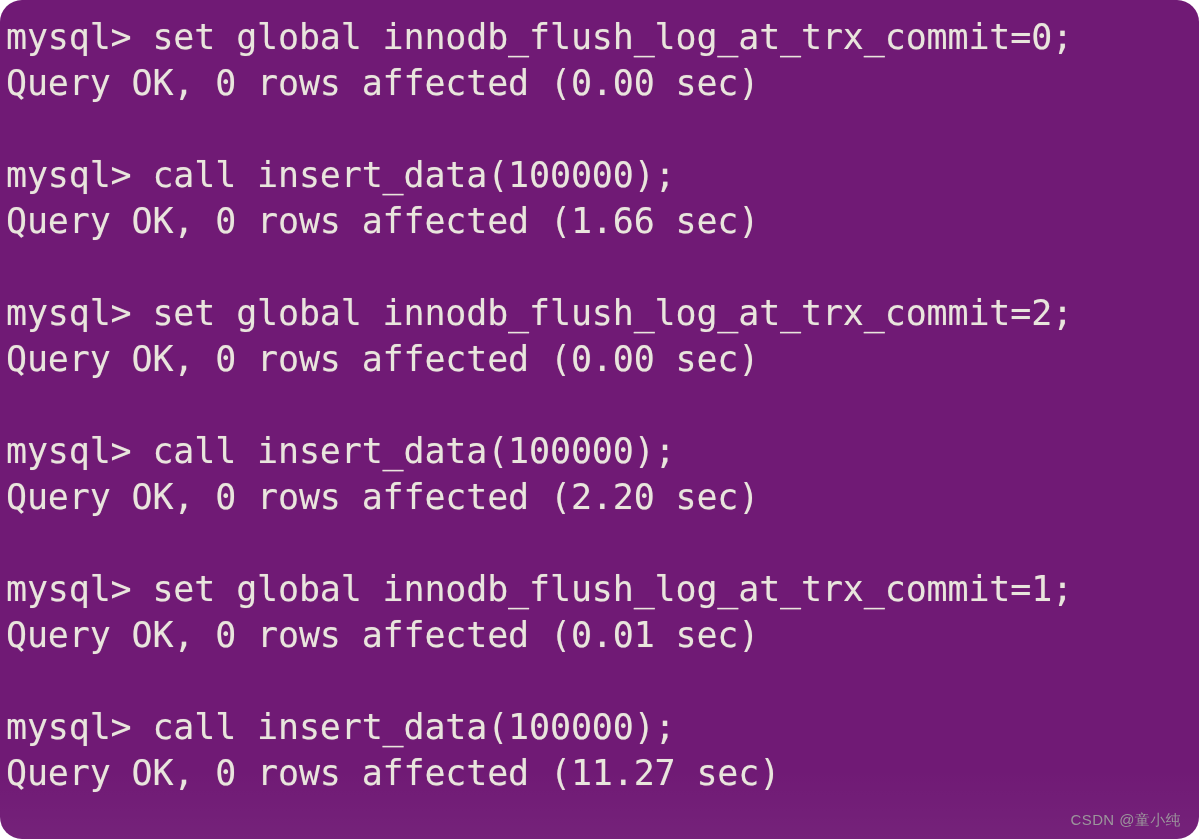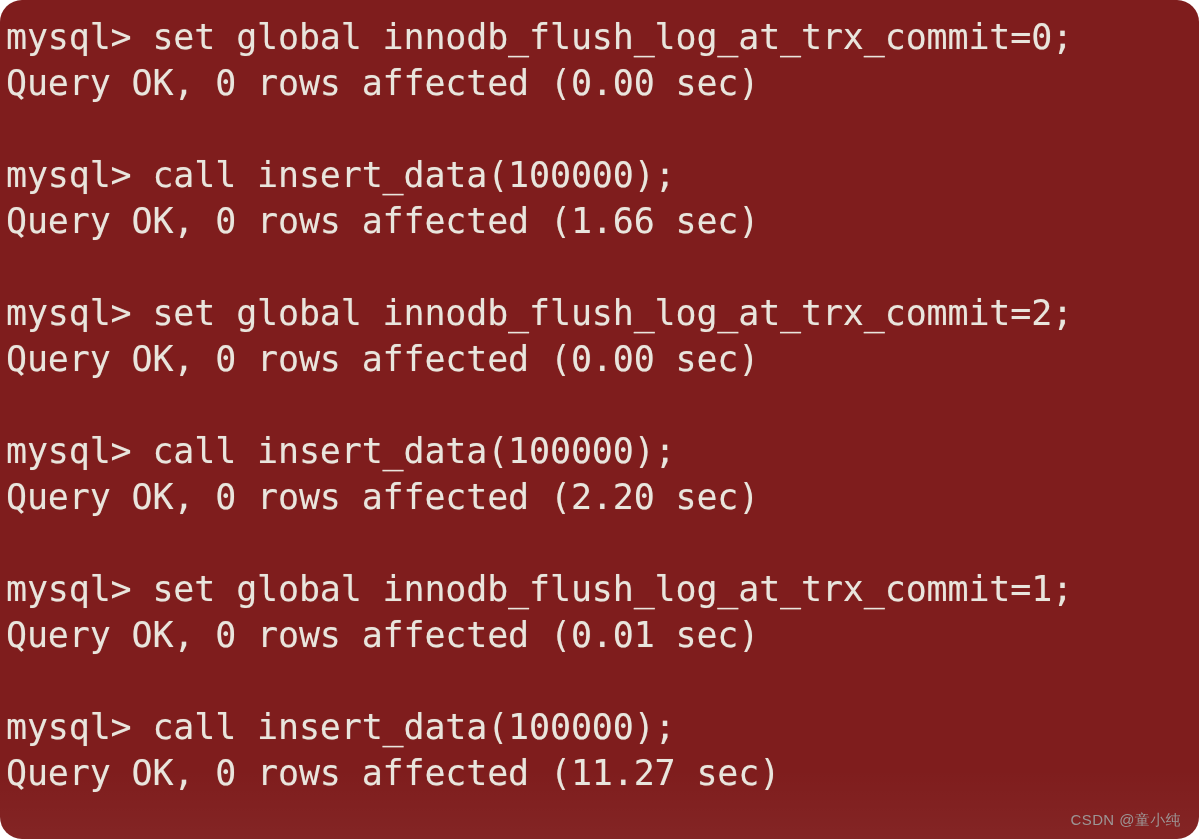--- a/index.html
+++ b/index.html
@@ -13,21 +13,21 @@
     height: 839px;
     overflow: hidden;
     font-family: "DejaVu Sans Mono", monospace;
   }
 
   #terminal {
     position: relative;
     width: 1199px;
     height: 839px;
     box-sizing: border-box;
-    background: #7f1d1d;
+    background: #701a75;
     border-radius: 22px;
     overflow: hidden;
   }
 
   
   #terminal::after {
     content: "";
     position: absolute;
     left: 0;
     right: 0;

